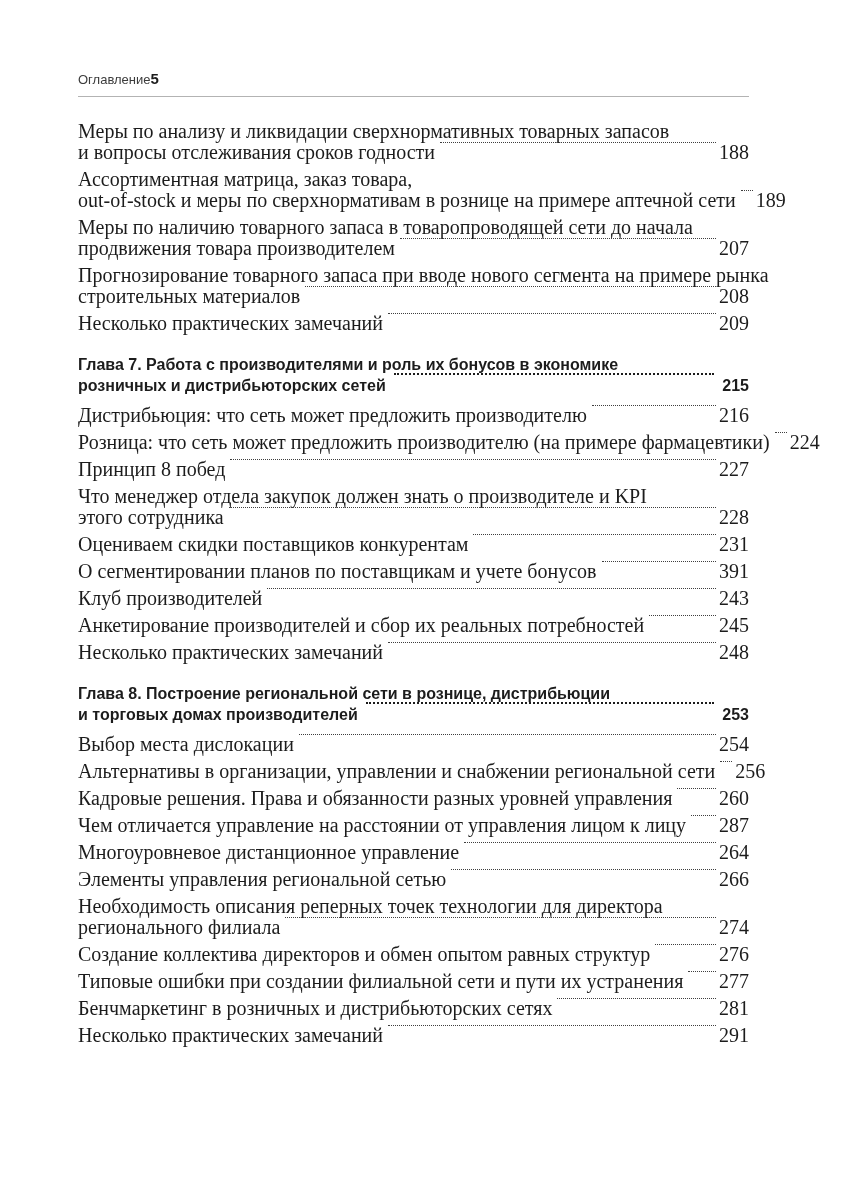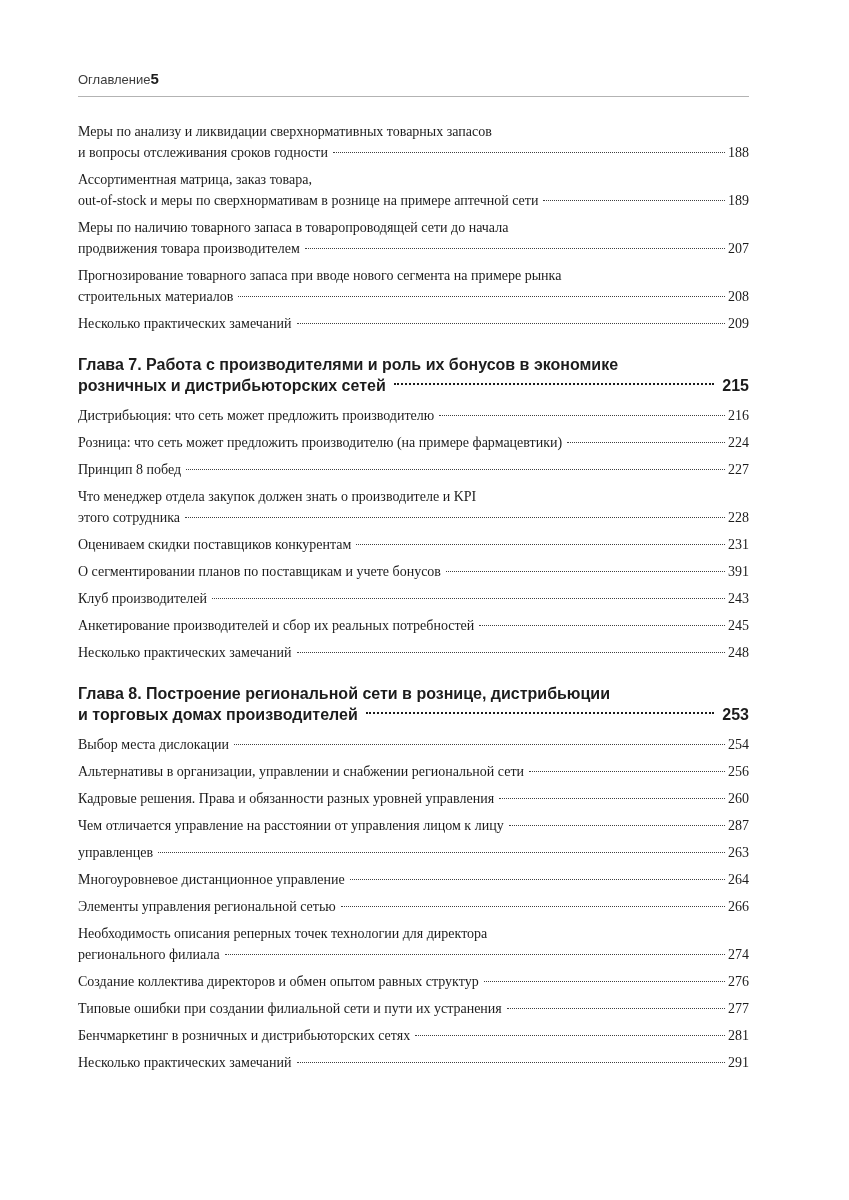--- a/index.html
+++ b/index.html
@@ -27,35 +27,35 @@
     color: #3c3c3c;
   }
   .header-page {
     font-family: "Liberation Sans", "DejaVu Sans", sans-serif;
     font-size: 15px;
     font-weight: bold;
     color: #1c1c1c;
   }
   .toc { margin-top: 24px; }
   .entry {
-    font-size: 14px;
+    font-size: 20px;
     line-height: 21px;
     margin-bottom: 6px;
   }
   .chapter {
     font-family: "Liberation Sans", "DejaVu Sans", sans-serif;
     font-size: 16px;
     font-weight: bold;
     line-height: 21px;
     margin: 20px 0 9px 0;
   }
   .line { white-space: nowrap; }
   .line.last {
     display: flex;
-    align-items: center;
+    align-items: flex-start;
     white-space: normal;
   }
   .line.last .txt { white-space: nowrap; flex: 0 0 auto; }
   .leader {
     flex: 1 1 auto;
     min-width: 12px;
     border-bottom: 1px dotted #3f3f3f;
     margin: 0 3px 0 5px;
   }
   .chapter .leader {
@@ -215,25 +215,20 @@
         </div>
       </div>
       <div class="entry">
         <div class="line last">
           <span class="txt">Чем отличается управление на расстоянии от управления лицом к лицу</span>
           <span class="leader"></span>
           <span class="pagenum">287</span>
         </div>
       </div>
       <div class="entry">
-        <div class="line last">
-          <span class="txt">управленцев</span>
-          <span class="leader"></span>
-          <span class="pagenum">263</span>
-        </div>
       </div>
       <div class="entry">
         <div class="line last">
           <span class="txt">Многоуровневое дистанционное управление</span>
           <span class="leader"></span>
           <span class="pagenum">264</span>
         </div>
       </div>
       <div class="entry">
         <div class="line last">

